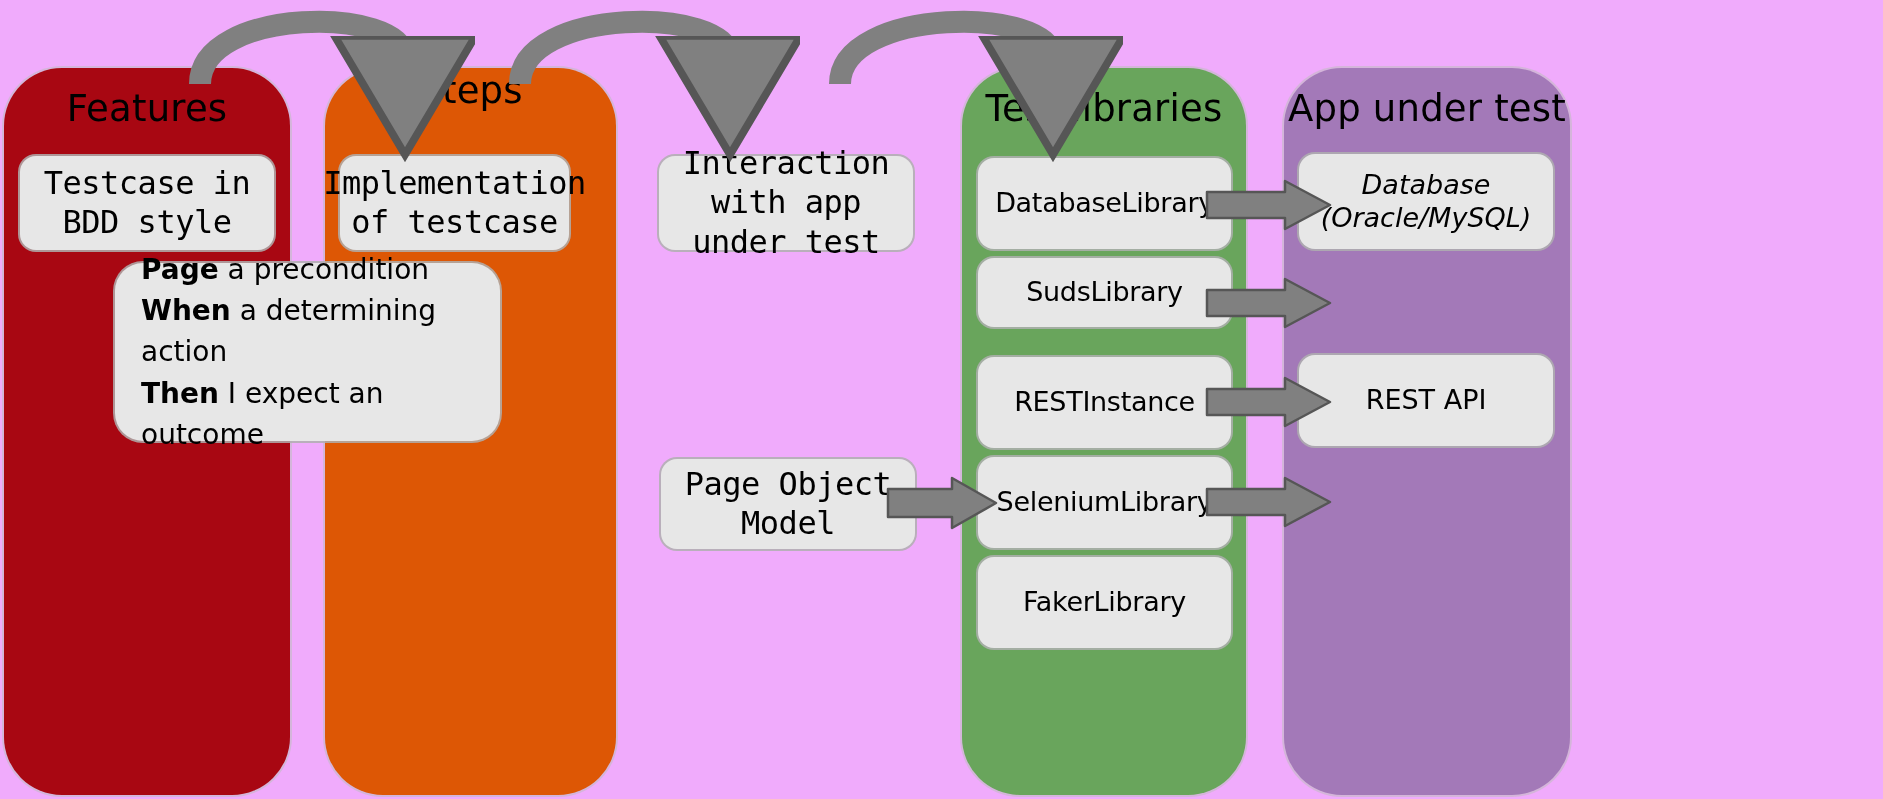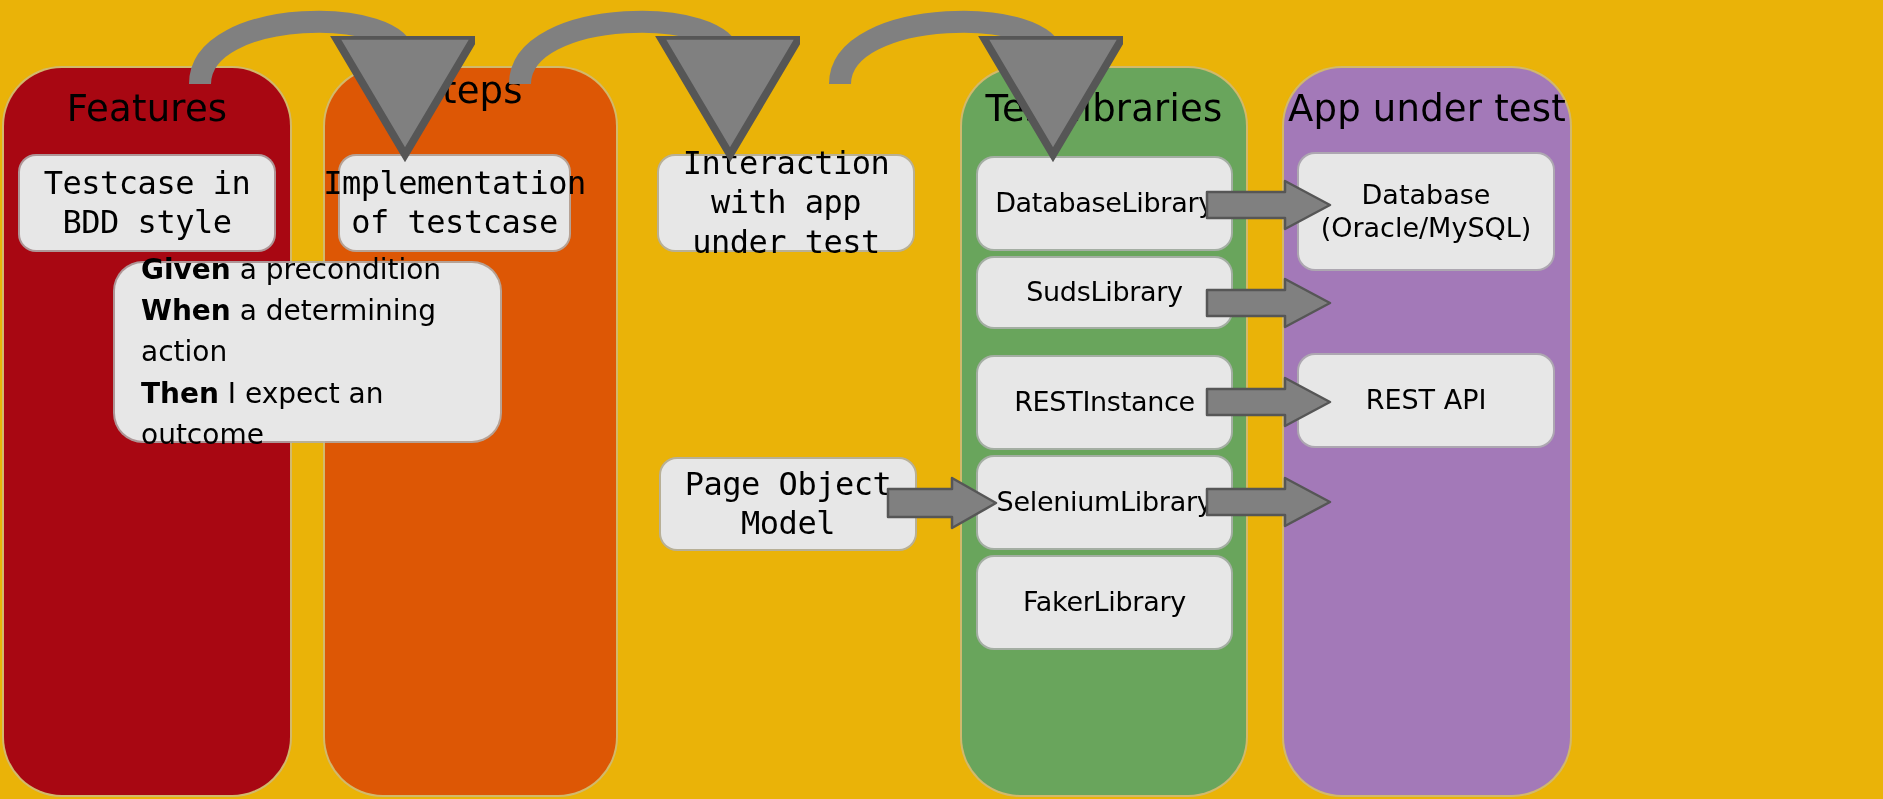--- a/index.html
+++ b/index.html
@@ -7,21 +7,21 @@
     padding: 0;
     background: #000000;
   }
   body {
     font-family: "DejaVu Sans", sans-serif;
   }
   #stage {
     position: relative;
     width: 1883px;
     height: 799px;
-    background: #eab308;
+    background: #f0abfc;
     overflow: hidden;
   }
 
   
   .column {
     position: absolute;
     border-radius: 58px;
     box-sizing: border-box;
     box-shadow: 0 0 0 2px rgba(190,190,190,0.55);
   }
@@ -113,26 +113,26 @@
   </div>
   <div class="card lib" style="left:978px; top:158px; width:253px; height:91px;">DatabaseLibrary</div>
   <div class="card lib" style="left:978px; top:258px; width:253px; height:69px;">SudsLibrary</div>
   <div class="card lib" style="left:978px; top:357px; width:253px; height:91px;">RESTInstance</div>
   <div class="card lib" style="left:978px; top:457px; width:253px; height:91px;">SeleniumLibrary</div>
   <div class="card lib" style="left:978px; top:557px; width:253px; height:91px;">FakerLibrary</div>
 
   <div class="column" id="col-app" style="left:1284px; top:68px; width:286px; height:727px; background:#a379b8;">
     <div class="col-title" style="top:22px;">App under test</div>
   </div>
-  <div class="card" style="left:1299px; top:154px; width:254px; height:115px;">Database (Oracle/MySQL)</div>
+  <div class="card" style="left:1299px; top:154px; width:254px; height:95px;font-style:italic;">Database (Oracle/MySQL)</div>
   <div class="card" style="left:1299px; top:355px; width:254px; height:91px;">REST API</div>
 
   <div id="bdd-callout" style="left:115px; top:263px; width:385px; height:178px;">
     <div>
-      <span class="kw">Given</span><span> a precondition</span>
+      <span class="kw">Page</span><span> a precondition</span>
     </div>
     <div>
       <span class="kw">When</span><span> a determining action</span>
     </div>
     <div>
       <span class="kw">Then</span><span> I expect an outcome</span>
     </div>
   </div>
 
   <svg id="arrows" viewBox="0 0 1883 799">

